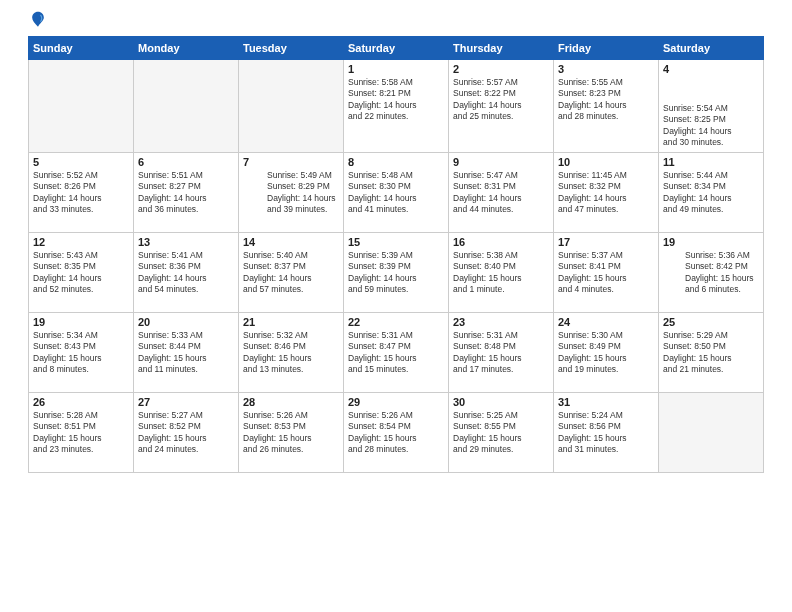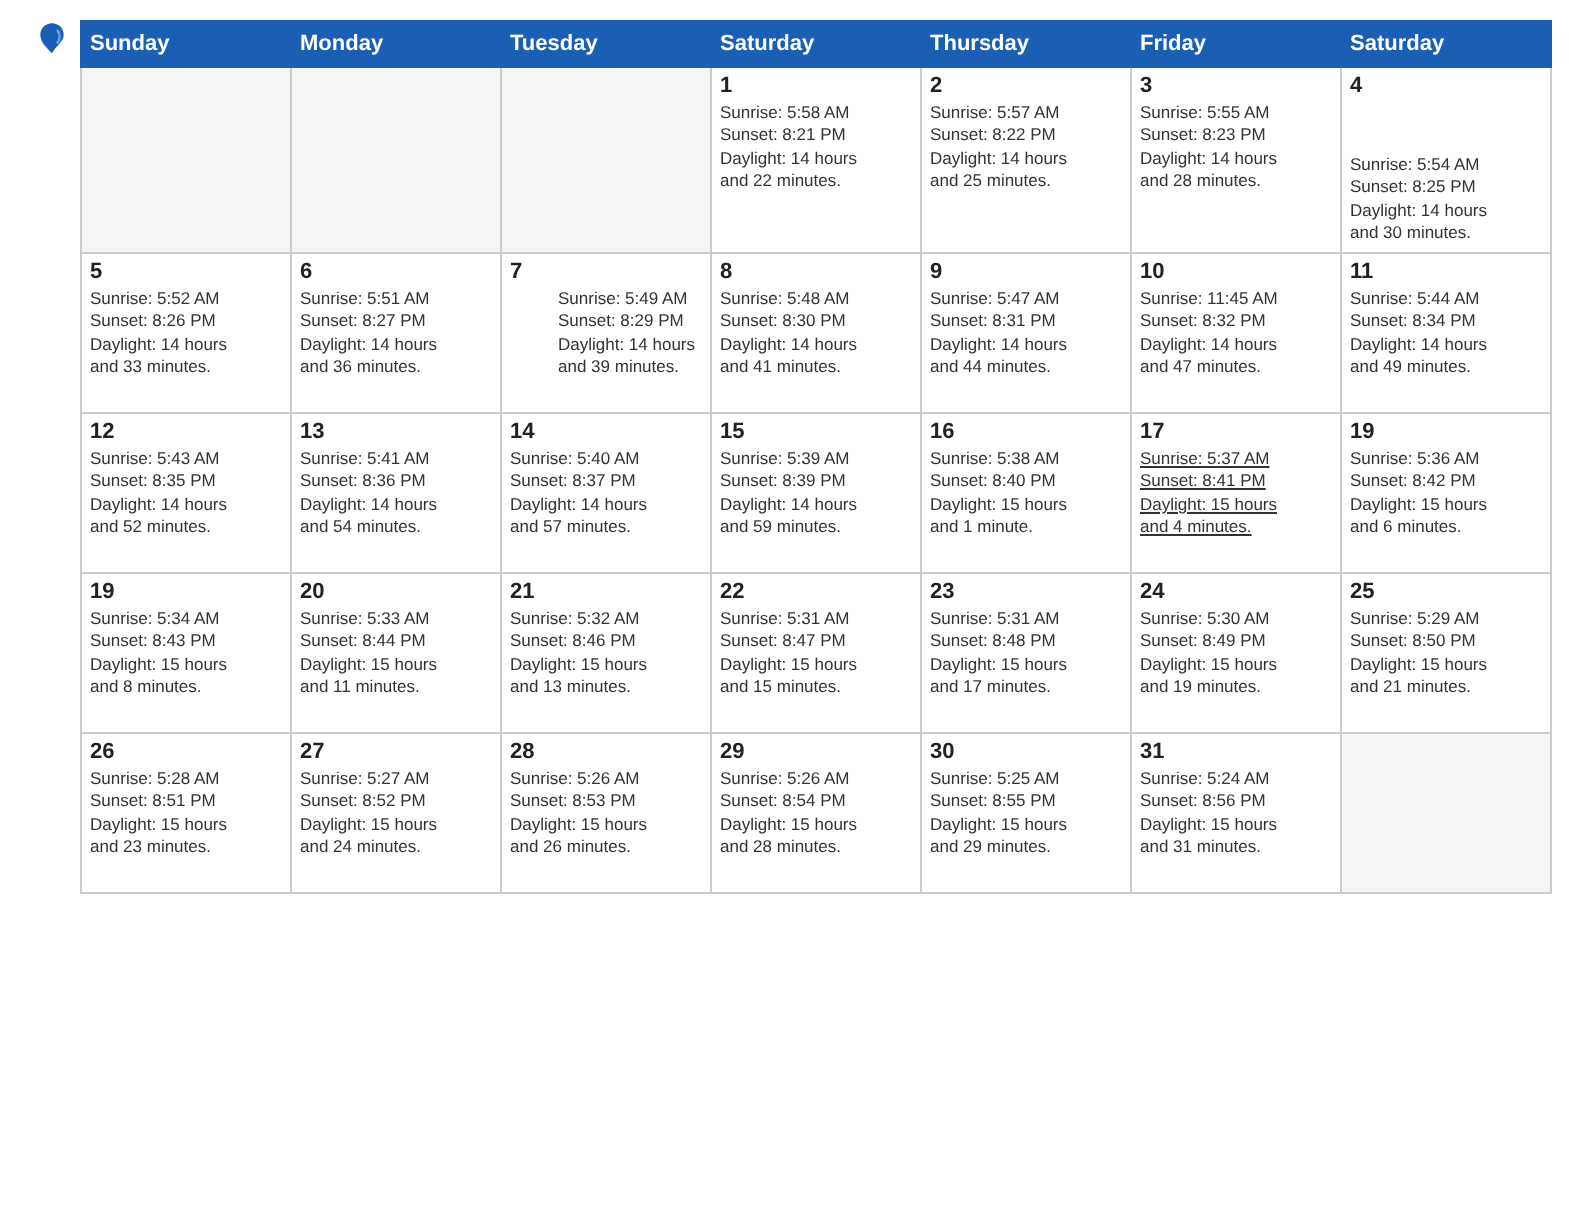--- a/index.html
+++ b/index.html
@@ -6,22 +6,23 @@
     body {
       font-family: Arial, sans-serif;
       background: #fff;
       width: 792px;
       height: 612px;
       overflow: hidden;
     }
     .page {
       width: 792px;
       height: 456px;
-      padding: 10px 16px;
+      padding: 10px 28px;
       display: flex;
+      flex-direction: column;
     }
     .header {
       display: flex;
       justify-content: space-between;
       align-items: flex-start;
       margin-bottom: 6px;
     }
     .logo {
       display: flex;
       flex-direction: column;
@@ -253,28 +254,28 @@
           </td>
           <td>
             <span class="day-number">16</span>
             <div class="day-info" style="white-space: pre-line;">Sunrise: 5:38 AM
 Sunset: 8:40 PM
 Daylight: 15 hours
 and 1 minute.</div>
           </td>
           <td>
             <span class="day-number">17</span>
-            <div class="day-info" style="white-space: pre-line; text-decoration: underline;">Sunrise: 5:37 AM
+            <div class="day-info" style="white-space: pre-line;">Sunrise: 5:37 AM
 Sunset: 8:41 PM
 Daylight: 15 hours
 and 4 minutes.</div>
           </td>
           <td>
             <span class="day-number">19</span>
-            <div class="day-info" style="white-space: pre-line;">Sunrise: 5:36 AM
+            <div class="day-info" style="white-space: pre-line; margin-left: 22px;">Sunrise: 5:36 AM
 Sunset: 8:42 PM
 Daylight: 15 hours
 and 6 minutes.</div>
           </td>
         </tr>
         <tr>
           <td>
             <span class="day-number">19</span>
             <div class="day-info" style="white-space: pre-line;">Sunrise: 5:34 AM
 Sunset: 8:43 PM

